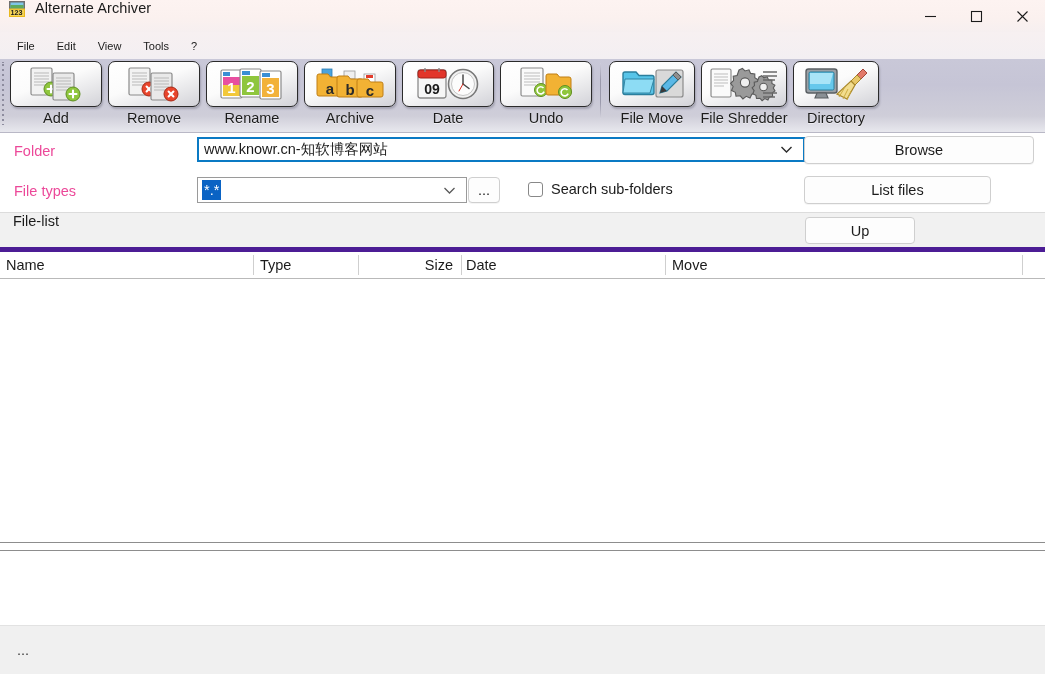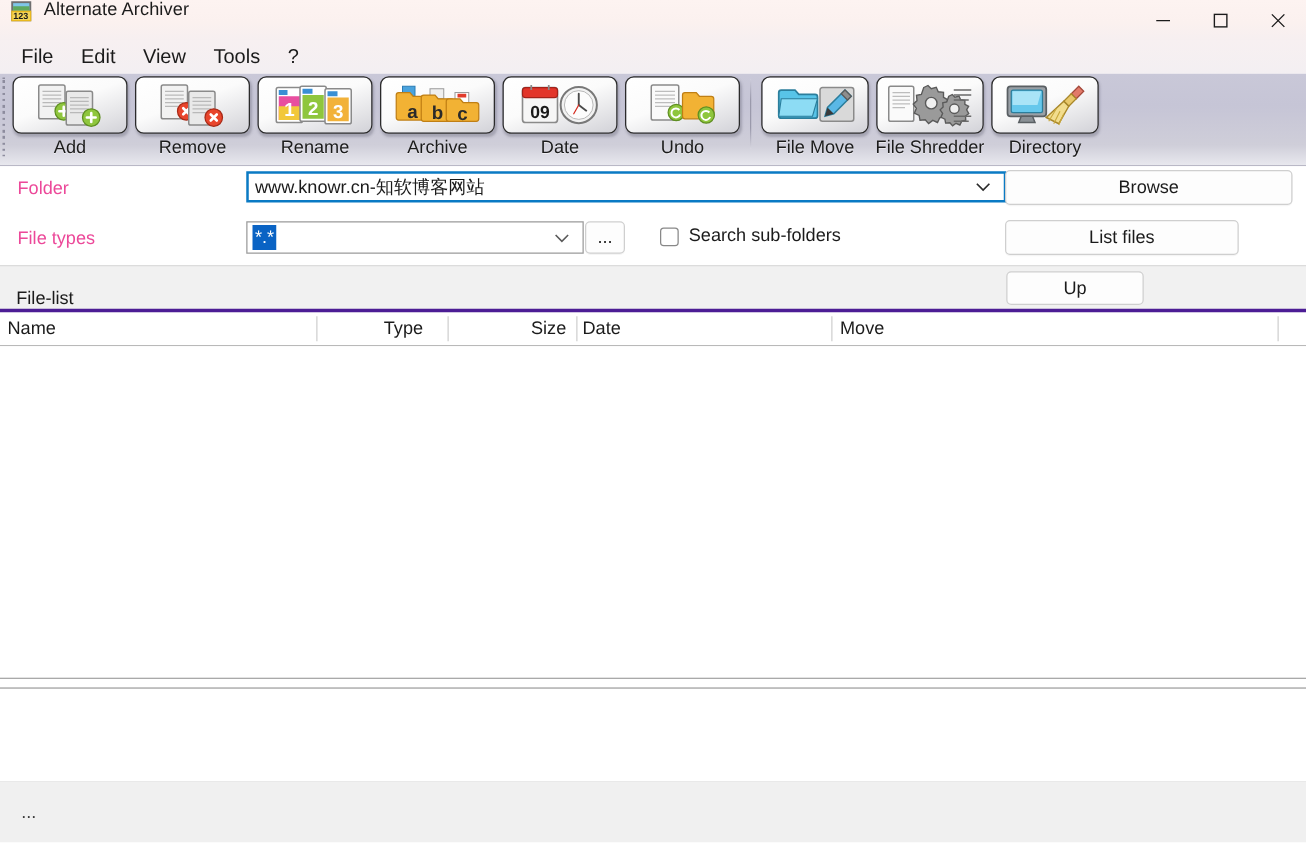--- a/index.html
+++ b/index.html
@@ -40,21 +40,21 @@
   .win-btn svg { display: block; }
 
   
   .menubar {
     height: 27px; flex: 0 0 27px;
     display: flex; align-items: center;
     background: linear-gradient(180deg, #f7f0f1 0%, #f3eff2 100%);
     padding-left: 6px;
   }
   .menu-item {
-    font-size: 16px; color: #1b1b1b;
+    font-size: 11px; color: #1b1b1b;
     padding: 2px 11px; white-space: nowrap;
   }
 
   
   .toolbar {
     height: 73px; flex: 0 0 73px;
     background: linear-gradient(180deg, #c9c8d8 0%, #c6c5d6 35%, #cfced9 78%, #e8e8ee 100%);
     display: flex; align-items: flex-start;
     position: relative;
     border-bottom: 1px solid #b9b8c6;
@@ -136,22 +136,22 @@
   .checkbox {
     width: 15px; height: 15px; box-sizing: border-box;
     border: 1px solid #888; border-radius: 3px; background: #fff;
   }
 
   
   .filelist-bar {
     flex: 0 0 34px;
     background: #f1f1f1;
     border-top: 1px solid #dcdcdc;
-    border-bottom: 3px solid #4c1d95;
-    display: flex; align-items: flex-end;
+    border-bottom: 5px solid #4c1d95;
+    display: flex; align-items: flex-start;
     position: relative;
   }
   .filelist-title {
     font-size: 14.5px; color: #1b1b1b; margin-left: 13px;
   }
   .bar-btn {
     position: absolute; box-sizing: border-box;
     border: 1px solid #cfcfcf; border-radius: 4px;
     background: #fdfdfd;
     display: flex; align-items: center; justify-content: center;
@@ -476,21 +476,21 @@
 
   <div class="filelist-bar">
     <div class="filelist-title">File-list</div>
     <div class="bar-btn" style="left:805px; top:4px; width:110px; height:27px;">Up</div>
   </div>
 
   <div class="colheaders">
     <div class="colh" style="left:6px; width:245px;">Name</div>
     <div class="colsep" style="left:253px;"></div>
 
-    <div class="colh" style="left:260px; width:90px;margin-left:47px;">Type</div>
+    <div class="colh" style="left:260px; width:90px;">Type</div>
     <div class="colsep" style="left:358px;"></div>
 
     <div class="colh right" style="left:364px; width:92px; padding-right:3px;">Size</div>
     <div class="colsep" style="left:461px;"></div>
 
     <div class="colh" style="left:466px; width:196px;">Date</div>
     <div class="colsep" style="left:665px;"></div>
 
     <div class="colh" style="left:672px; width:345px;">Move</div>
     <div class="colsep" style="left:1022px;"></div>

